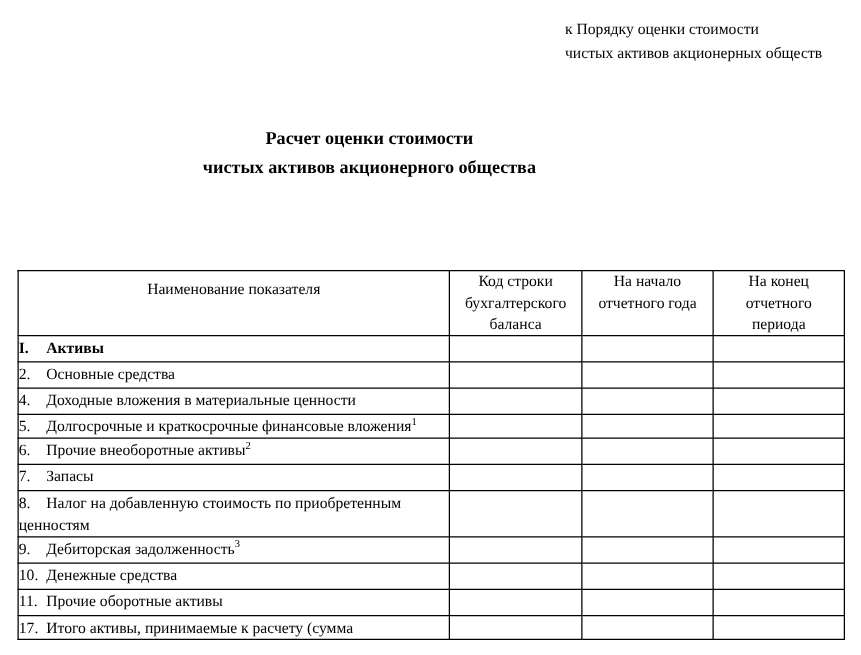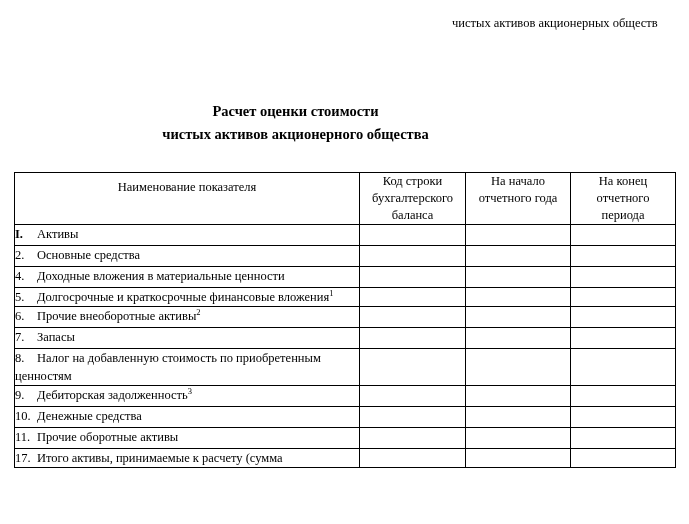--- a/index.html
+++ b/index.html
@@ -45,20 +45,21 @@
     position: absolute;
     left: 14px;
     top: 172px;
     width: 661px;
   }
   table.nav {
     border-collapse: collapse;
     width: 661px;
     table-layout: fixed;
     font-size: 12.5px;
+    margin-top: 44px;
   }
   table.nav td, table.nav th {
     border: 1px solid #000000;
     padding: 0;
     vertical-align: top;
     font-weight: normal;
   }
   col.c-name { width: 345px; }
   col.c-code { width: 106px; }
   col.c-begin { width: 105px; }
@@ -87,39 +88,40 @@
   .num {
     display: inline-block;
     width: 22px;
     text-align: left;
   }
   .num.roman {
     font-weight: bold;
     width: 22px;
   }
   .bold {
-    font-weight: normal;
+    font-weight: bold;
   }
   sup {
     font-size: 8.5px;
     vertical-align: super;
     line-height: 0;
   }
   .empty-cell { }
   .clip-last td {
     height: 12px;
     overflow: hidden;
   }
 </style>
 </head>
 <body>
 
 <div class="page">
 
   <div class="header-block">
+    <div>к Порядку оценки стоимости</div>
     <div>чистых активов акционерных обществ</div>
   </div>
 
   <div class="title-block">
     <div>Расчет оценки стоимости</div>
     <div>чистых активов акционерного общества</div>
   </div>
 
   <div class="table-wrap">
     <table class="nav">

